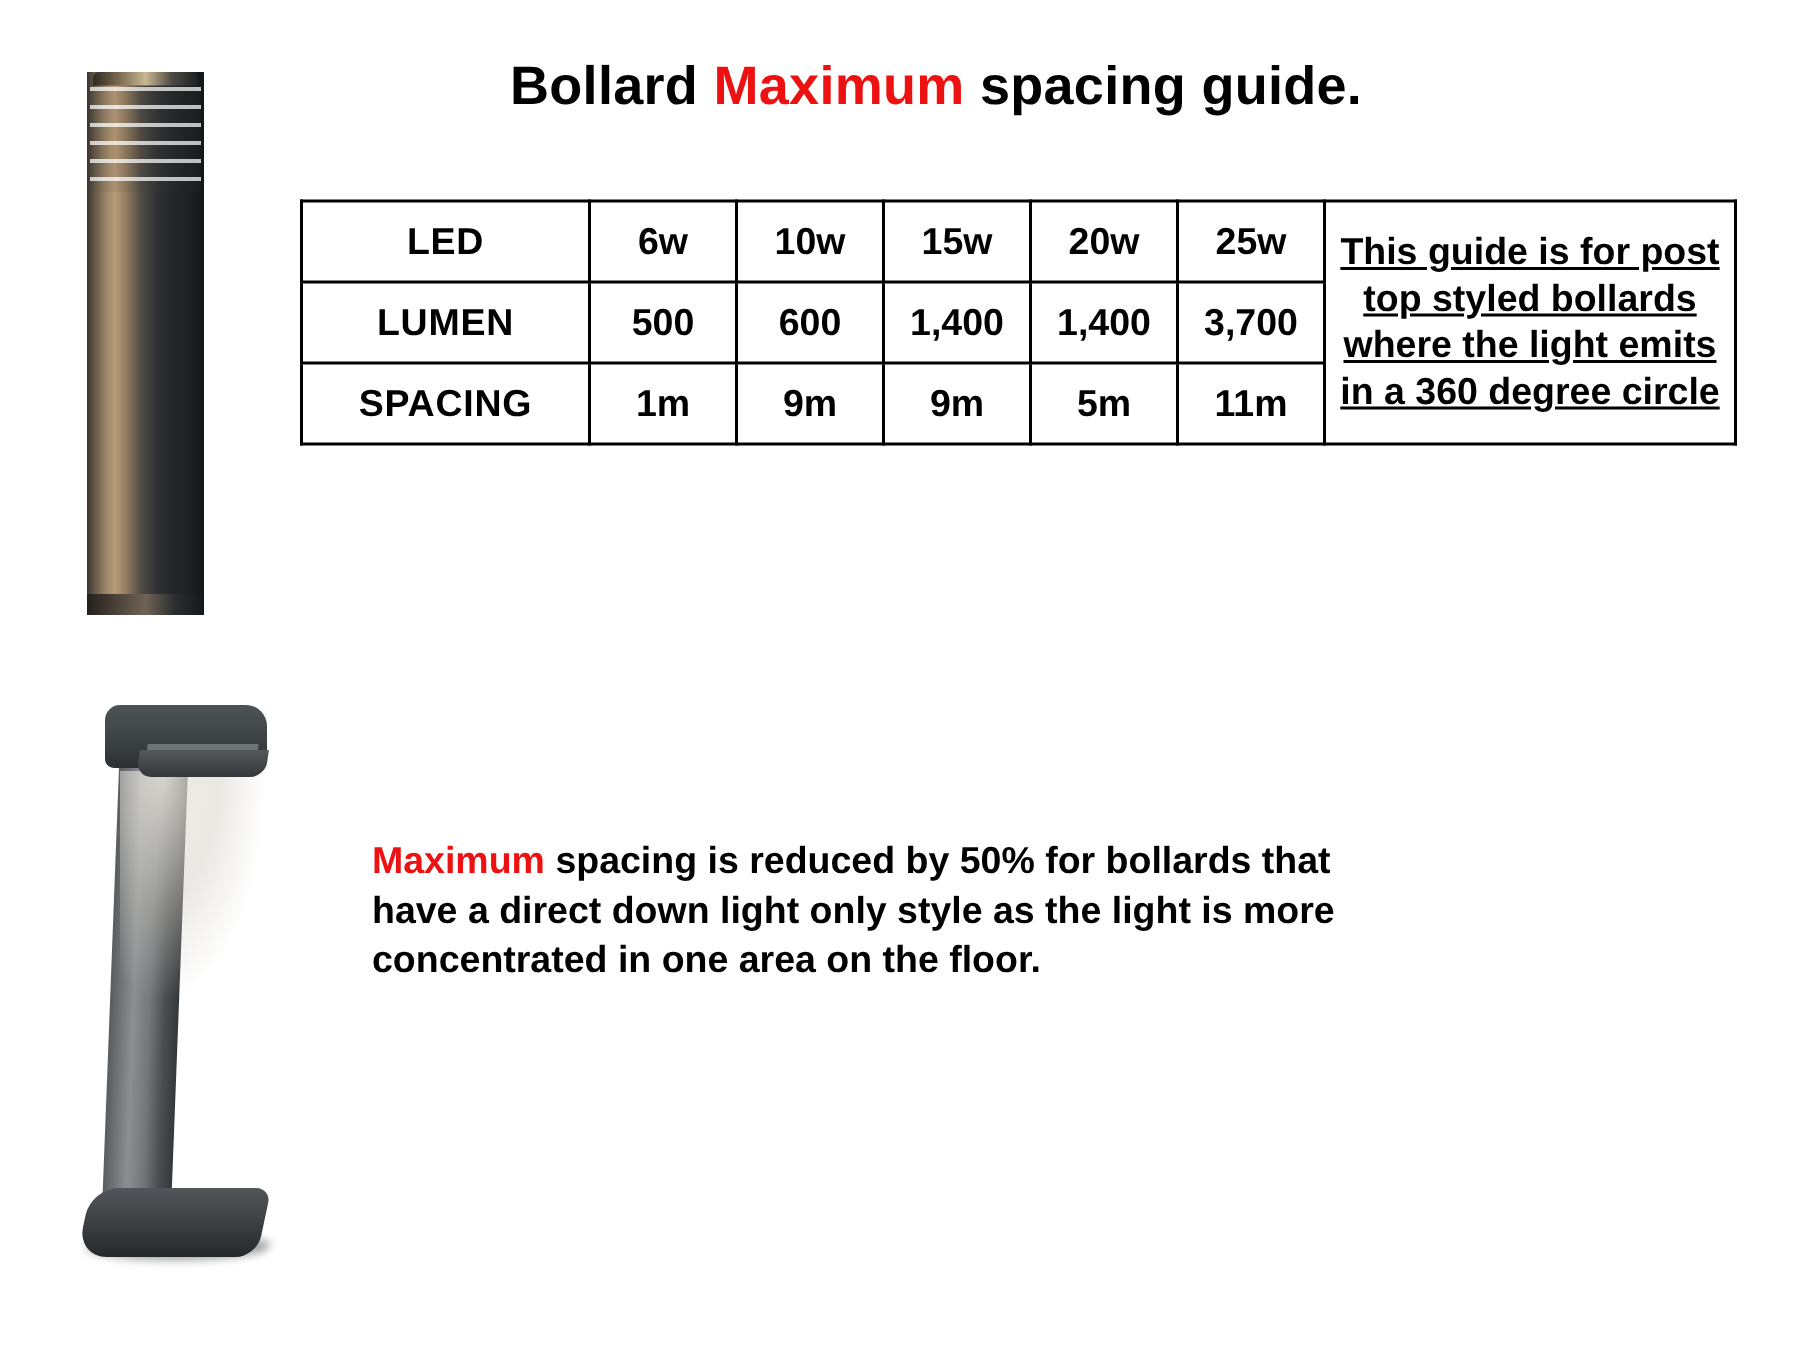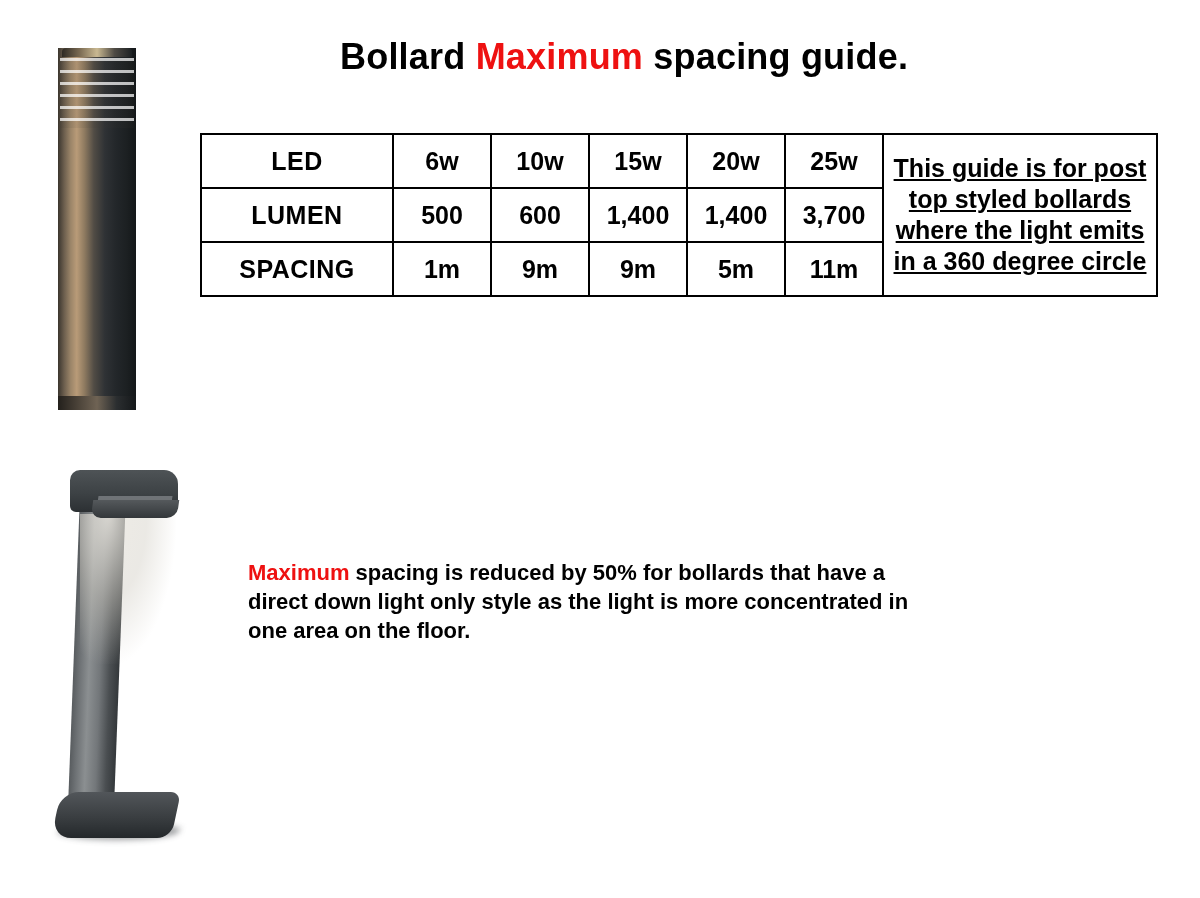--- a/index.html
+++ b/index.html
@@ -208,21 +208,21 @@
     filter: blur(3px);
     transform: skewX(-14deg);
   }
 
   
   .para {
     position: absolute;
     left: 248px;
     top: 558px;
     width: 680px;
-    font-size: 22px;
+    font-size: 25px;
     font-weight: bold;
     line-height: 1.32;
   }
   .para .hl { color: #ee1111; }
 </style>
 </head>
 <body>
 
 <div class="title">
   <span>Bollard </span><span class="hl">Maximum</span><span> spacing guide.</span>

